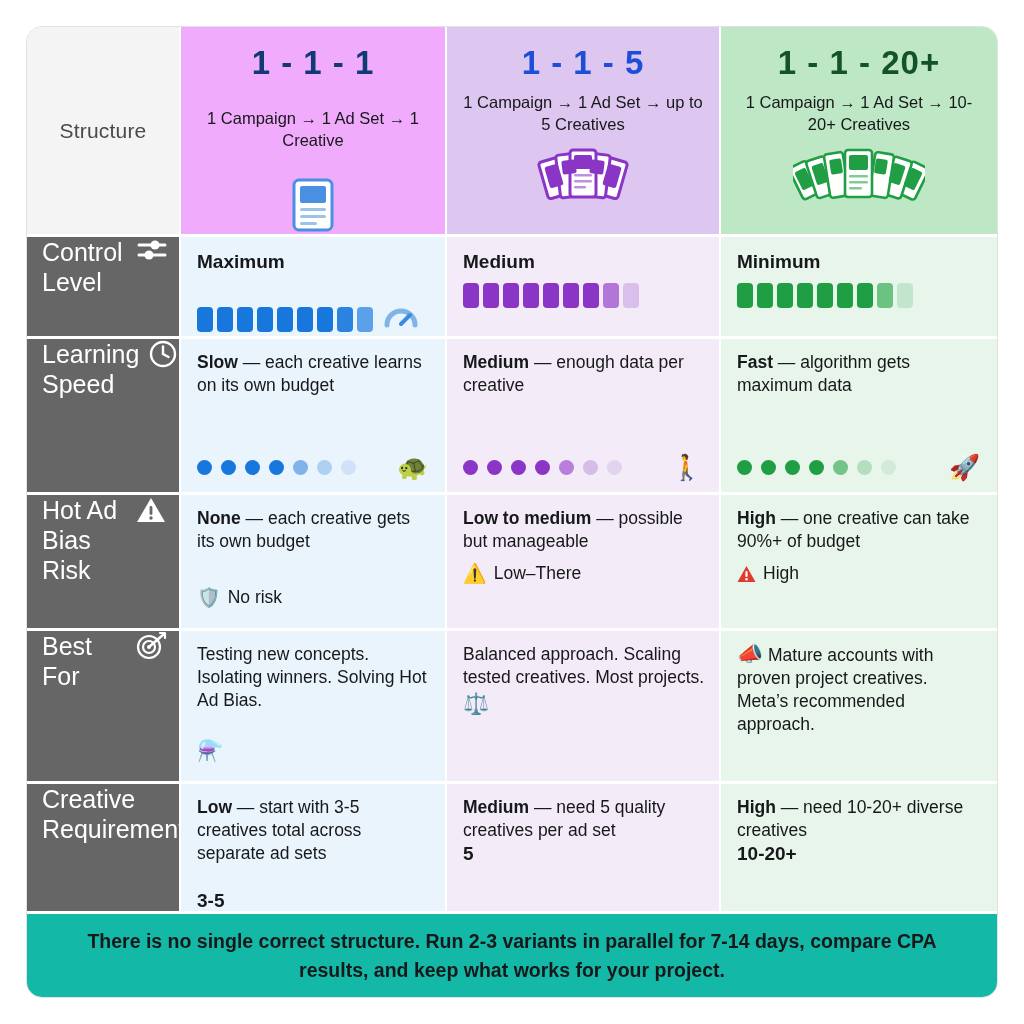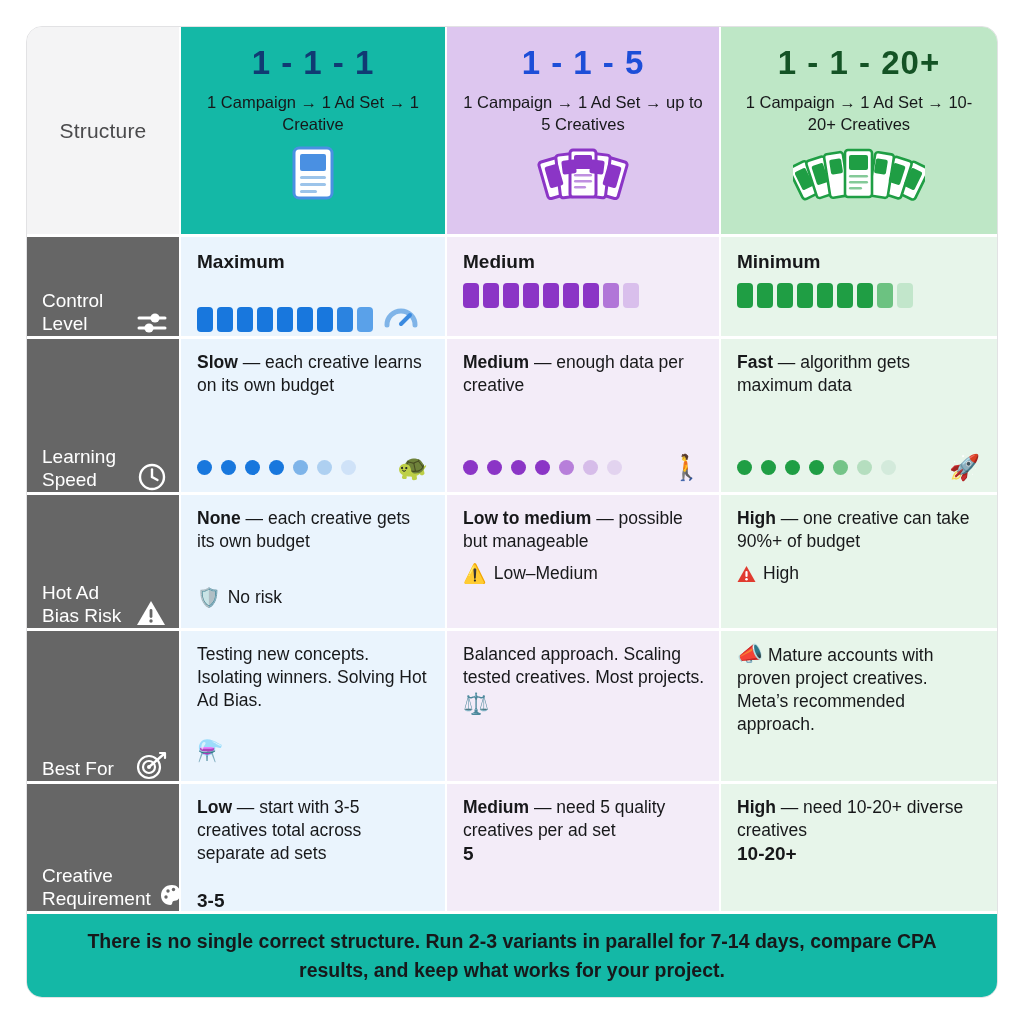--- a/index.html
+++ b/index.html
@@ -34,21 +34,21 @@
     background: #f4f4f5;
     display: flex; align-items: center; justify-content: center;
     font-size: 21px; color: #4a4a4c; letter-spacing: .2px;
   }
   .hdr-cell {
     display: flex; flex-direction: column;
     align-items: center; justify-content: flex-start;
     padding-top: 17px;
     border-left: 2px solid #ffffff;
   }
-  .hdr-cell.blue   { background: #14b8a6; }
+  .hdr-cell.blue   { background: #f0abfc; gap: 16px; }
   .hdr-cell.purple { background: #ddc6ef; }
   .hdr-cell.green  { background: #bee7c6; }
   .hdr-title {
     font-size: 33px; font-weight: bold; letter-spacing: 1px;
     line-height: 1.15;
   }
   .blue   .hdr-title { color: #103a73; }
   .purple .hdr-title { color: #1d4ed8; }
   .green  .hdr-title { color: #145325; }
   .hdr-sub {
@@ -56,24 +56,24 @@
     font-size: 16.5px; color: #17181a; line-height: 1.35;
     text-align: center; max-width: 240px;
   }
   .hdr-icon { margin-top: 10px; }
 
   
   .drow { border-top: 3px solid #ffffff; }
   .drow .lbl {
     background: #666666;
     color: #ffffff;
-    display: flex; align-items: flex-end;
+    display: flex; align-items: flex-start;
     gap: 9px;
     padding: 0 12px 0 15px;
-    font-size: 19px; line-height: 1.2;
+    font-size: 25px; line-height: 1.2;
   }
   .drow .lbl .lbl-txt { flex: 1 1 auto; }
   .drow .lbl .lbl-ico { flex: 0 0 auto; display: flex; align-items: center; }
   .cell {
     border-left: 2px solid #ffffff;
     padding: 12px 14px 10px 16px;
     display: flex; flex-direction: column;
     position: relative;
   }
   .cell.b { background: #eaf4fd; gap: 24px; }
@@ -353,21 +353,21 @@
       <div class="badge">
         <span class="bico">🛡️</span>
         <span>No risk</span>
       </div>
     </div>
 
     <div class="cell c2 p">
       <div class="ctext"><b>Low to medium</b><span> — possible but manageable</span></div>
       <div class="badge">
         <span class="bico">⚠️</span>
-        <span>Low–Medium</span>
+        <span>Low–There</span>
       </div>
     </div>
 
     <div class="cell c3 g">
       <div class="ctext"><b>High</b><span> — one creative can take 90%+ of budget</span></div>
       <div class="badge">
         <span class="bico">
           <svg width="19" height="18" viewBox="0 0 19 18" style="display:block">
             <path d="M9.5 1 L18.5 17 H0.5 Z" fill="#e03b2f"></path>
             <rect x="8.4" y="6" width="2.2" height="6" rx="1.1" fill="#fff"></rect>

